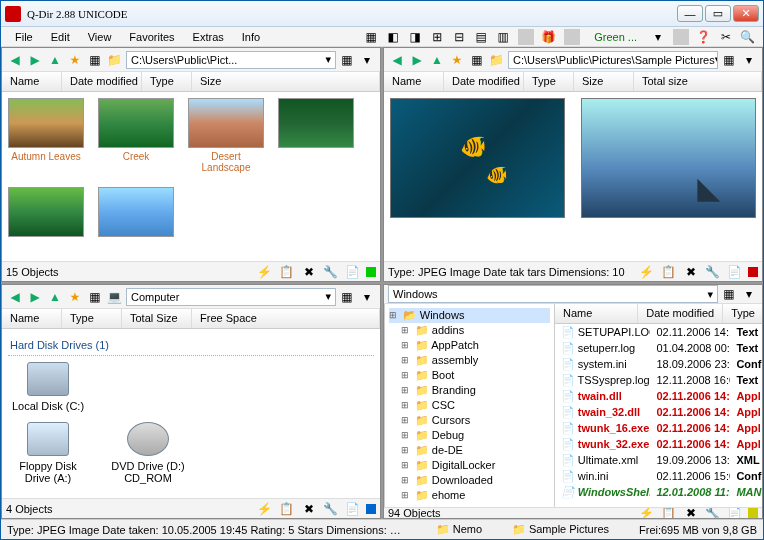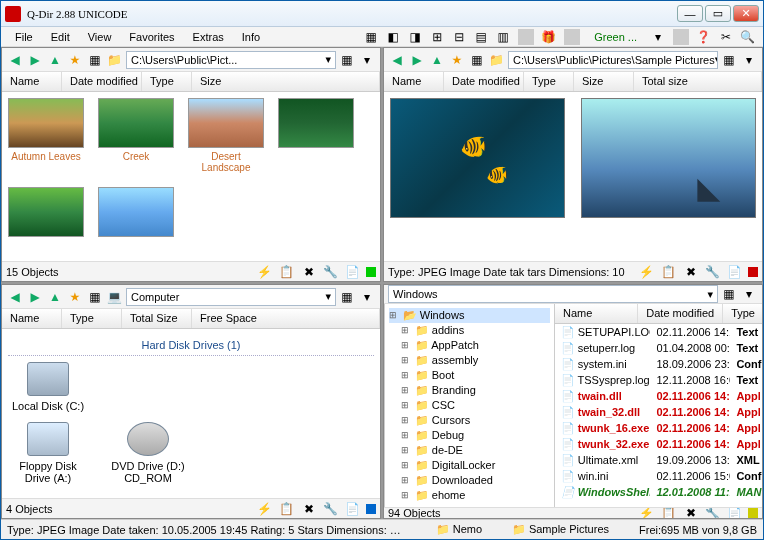--- a/index.html
+++ b/index.html
@@ -23,21 +23,21 @@
 .content { flex: 1; overflow: auto; padding: 6px; position: relative; }
 .thumbs { display: flex; flex-wrap: wrap; gap: 14px; }
 .thumb { width: 76px; text-align: center; }
 .thumb .img { width: 76px; height: 50px; border: 1px solid #999; margin-bottom: 3px; }
 .thumb .lbl { color: #c76a2a; font-size: 10px; overflow: hidden; text-overflow: ellipsis; }
 .bigthumbs { display: flex; gap: 16px; }
 .bigthumb { border: 1px solid #777; }
 .statusbar-pane { height: 20px; display: flex; align-items: center; padding: 0 4px; background: #f4f4f4; border-top: 1px solid #ddd; font-size: 10px; gap: 4px; overflow: hidden; white-space: nowrap; }
 .statusbar-pane .txt { flex: 1; overflow: hidden; text-overflow: ellipsis; }
 .tooltip { position: absolute; left: 426px; top: 224px; width: 150px; background: #ffffe1; border: 1px solid #8c8c6e; padding: 4px 6px; font-size: 10px; line-height: 13px; z-index: 100; box-shadow: 2px 2px 3px rgba(0,0,0,.25); }
-.drive-group .hdr { color: #1a4b8c; padding: 4px 2px; border-bottom: 1px dotted #aac; margin-bottom: 6px; text-align: center; }
+.drive-group .hdr { color: #1a4b8c; padding: 4px 2px; border-bottom: 1px dotted #aac; margin-bottom: 6px; }
 .drives { display: flex; gap: 20px; }
 .drive { text-align: center; width: 80px; }
 .drive .dicon { width: 42px; height: 34px; margin: 0 auto 4px; }
 .tree { font-size: 11px; line-height: 15px; }
 .tree .node { padding-left: 14px; position: relative; white-space: nowrap; }
 .tree .node::before { content: "⊞"; position: absolute; left: 0; top: 0; font-size: 9px; color: #666; }
 .tree .sel { background: #cfe5ff; }
 .filelist { font-size: 11px; }
 .filelist .row { display: flex; height: 16px; align-items: center; }
 .filelist .row span { padding: 0 6px; overflow: hidden; white-space: nowrap; }

